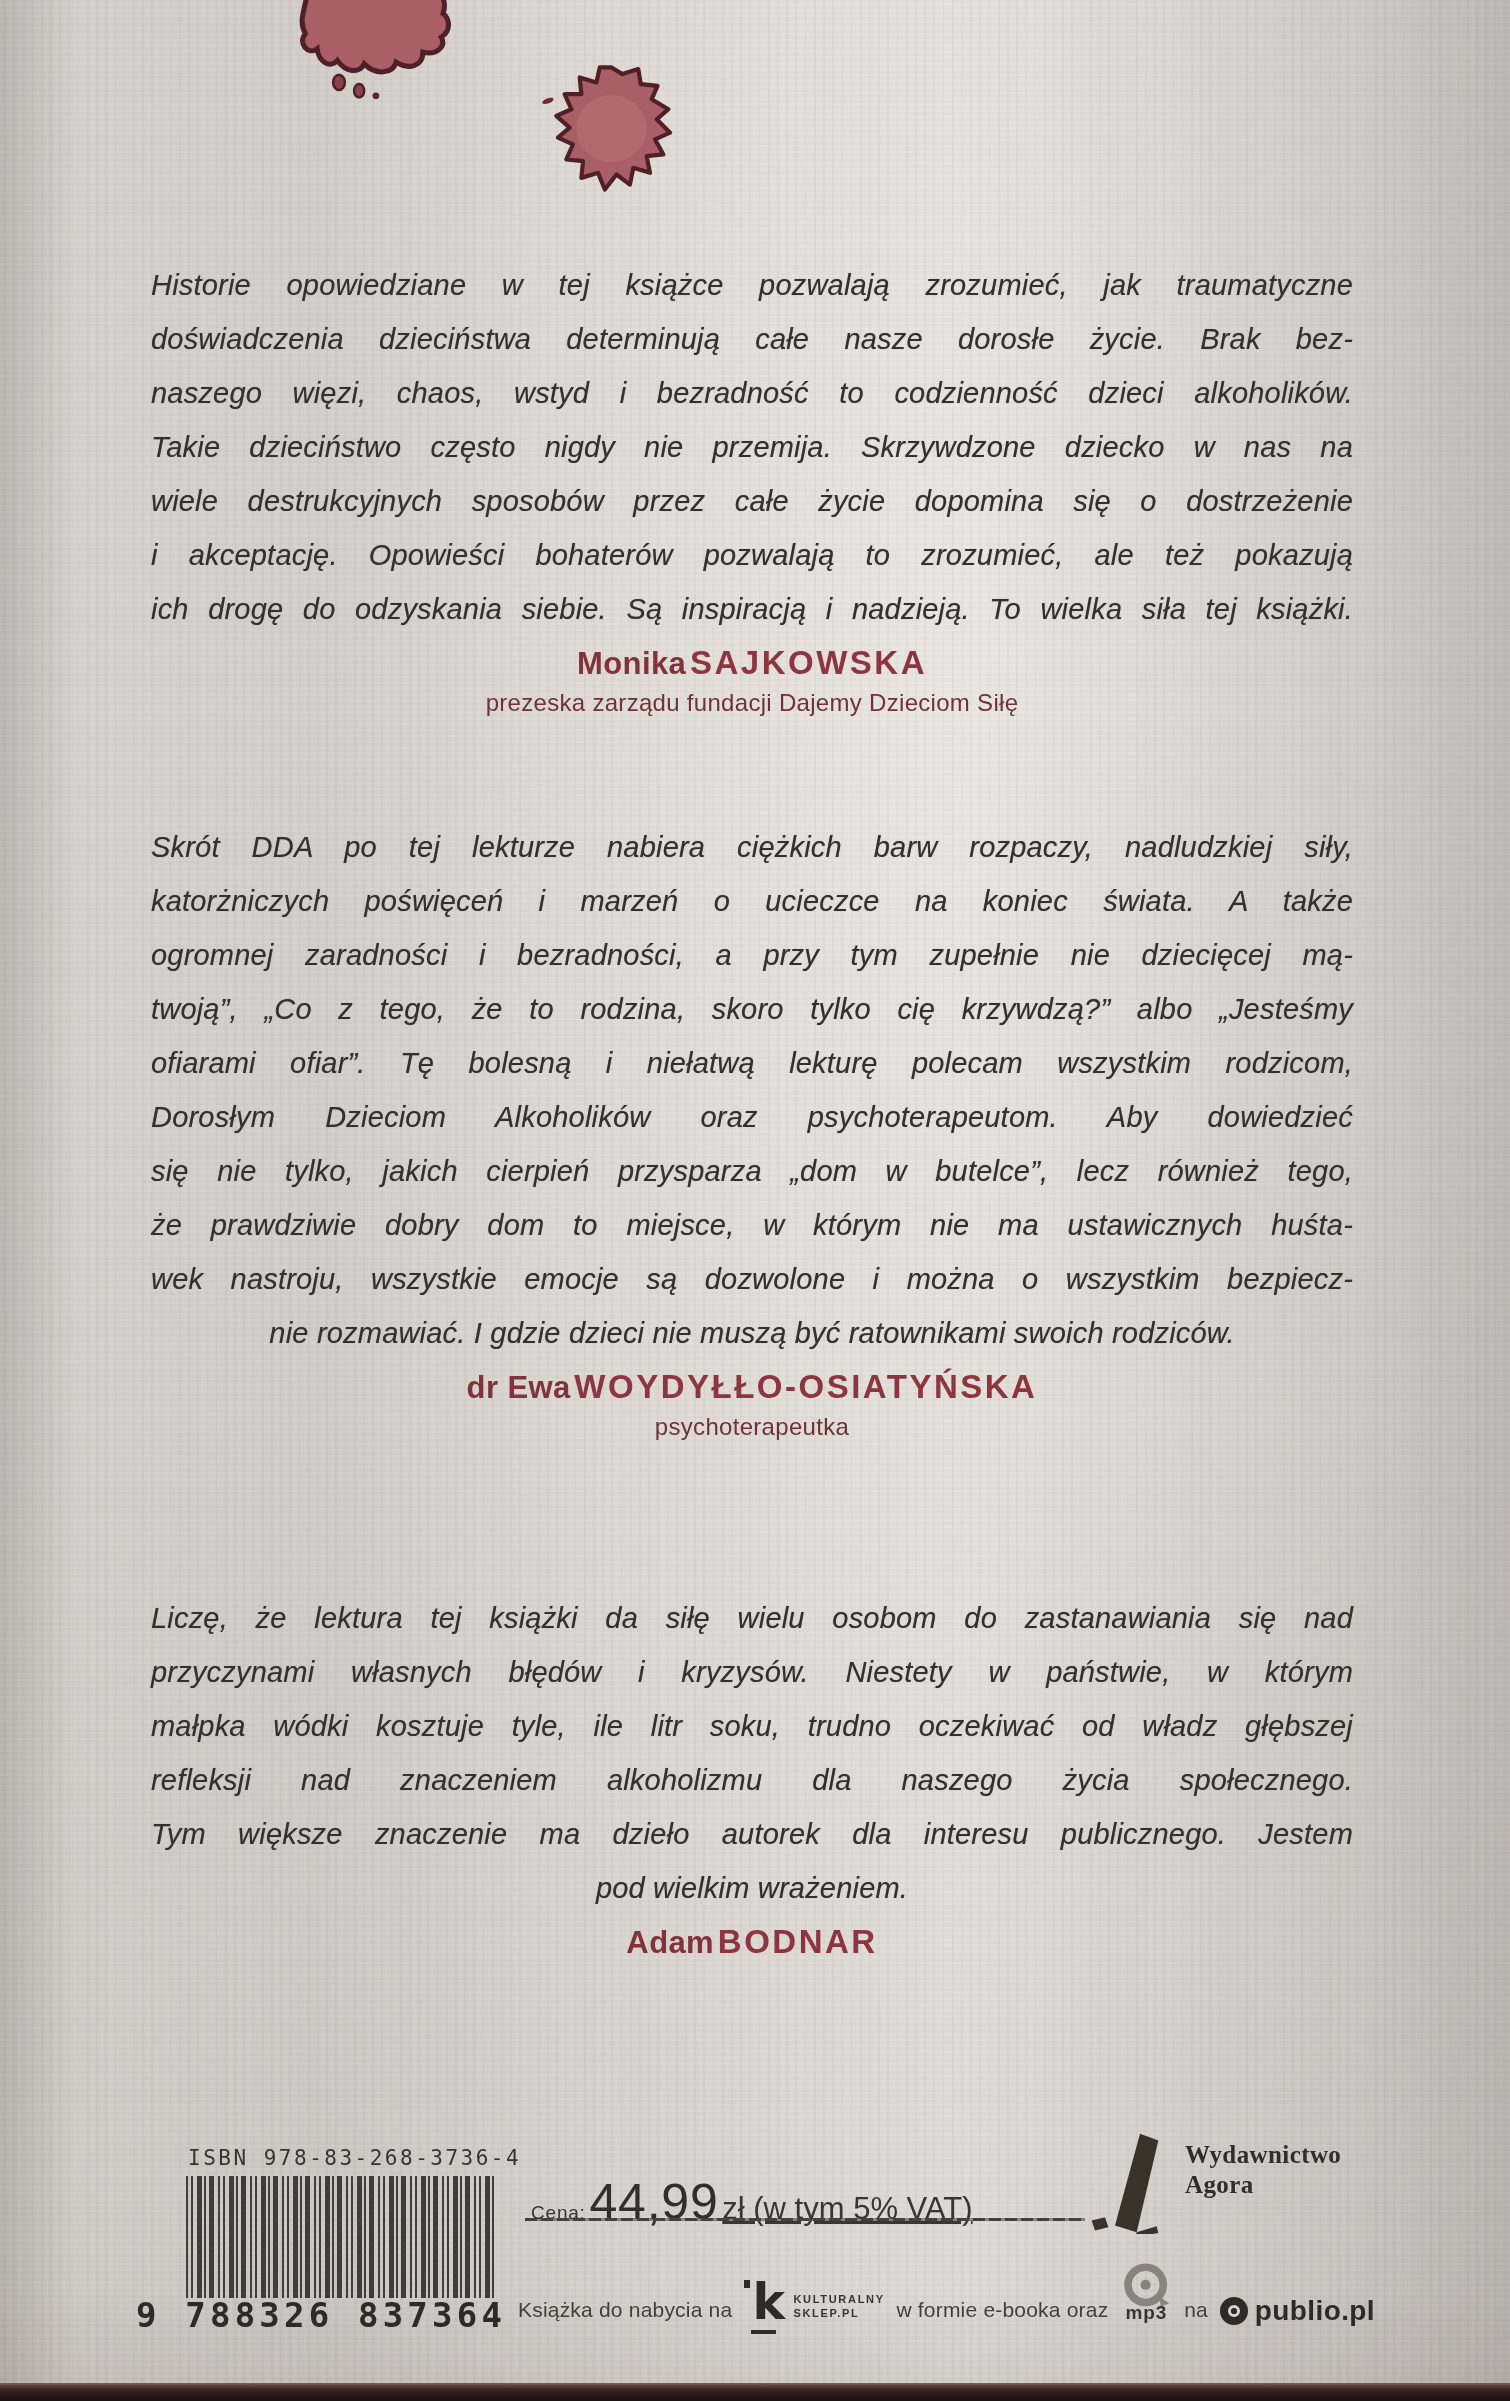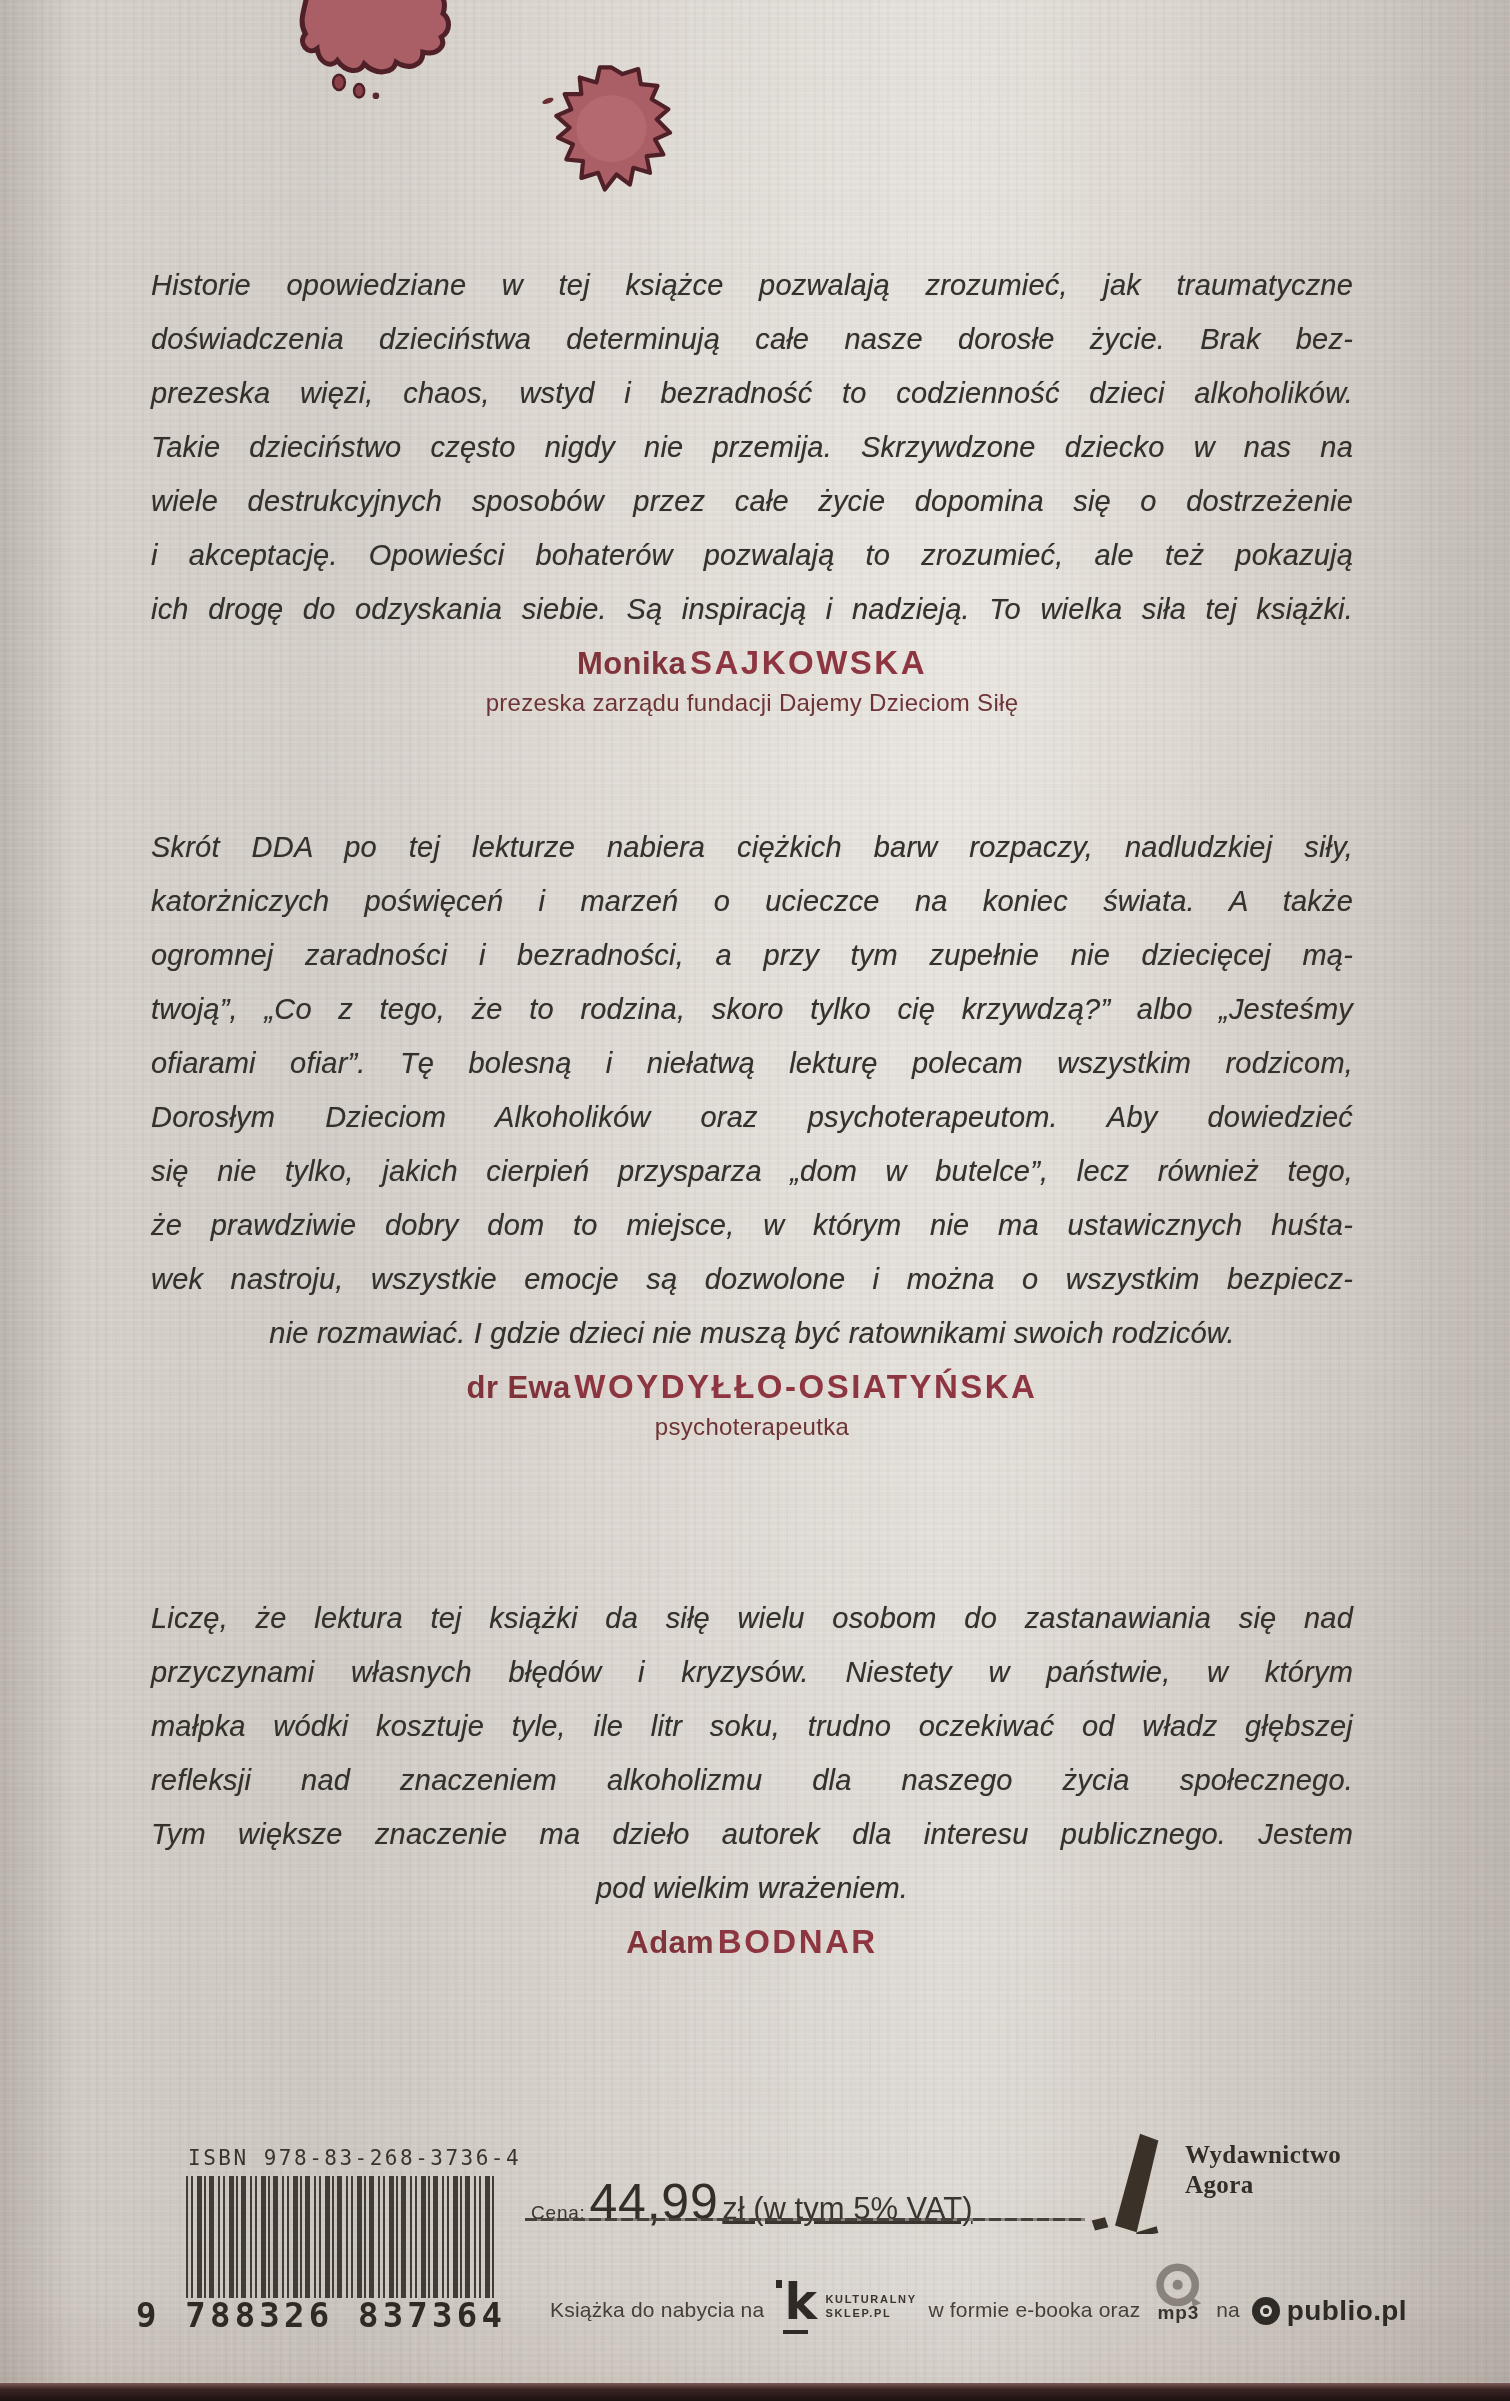--- a/index.html
+++ b/index.html
@@ -62,21 +62,21 @@
   }
   .price-row{position:absolute;left:531px;top:2173px;white-space:nowrap;}
   .price-label{font-size:19px;color:#3a352e;letter-spacing:0.8px;}
   .price-value{font-size:50px;font-weight:normal;color:#332e27;letter-spacing:0.8px;}
   .price-suffix{font-size:31px;color:#3a352e;text-decoration:underline;}
   .price-rule{position:absolute;left:525px;top:2218px;width:560px;height:3.4px;
     background:repeating-linear-gradient(90deg,#46413a 0 11.7px,rgba(70,65,58,0.55) 11.7px 16px);}
   .publisher{position:absolute;left:1090px;top:2132px;display:flex;align-items:flex-start;}
   .publisher-text{margin-left:15px;margin-top:8.4px;font-family:"Liberation Serif","DejaVu Serif",serif;
     font-weight:bold;font-size:25px;line-height:30px;color:#332d27;letter-spacing:0.4px;}
-  .bottom-row{position:absolute;left:550px;top:2263px;display:flex;align-items:flex-end;white-space:nowrap;}
+  .bottom-row{position:absolute;left:518px;top:2263px;display:flex;align-items:flex-end;white-space:nowrap;}
   .small-text{font-size:21px;color:#453f37;letter-spacing:0.2px;line-height:25px;padding-bottom:11.7px;}
   .shop-logo{display:flex;align-items:flex-end;margin:0 11.7px;}
   .shop-k{position:relative;font-family:"DejaVu Sans",sans-serif;font-weight:bold;font-size:49px;line-height:49px;color:#2f2a25;padding:0 1.7px 6.7px 8.4px;}
   .shop-k::before{content:"";position:absolute;left:0;top:1.7px;width:5.9px;height:8.4px;background:#2f2a25;}
   .shop-k::after{content:"";position:absolute;left:6.7px;bottom:0;width:25px;height:3.4px;background:#2f2a25;}
   .shop-name{margin-left:6.7px;padding-bottom:13.4px;font-size:11px;font-weight:bold;letter-spacing:1.7px;color:#3a342e;line-height:13.4px;}
   .mp3{display:flex;flex-direction:column;align-items:center;margin:0 13.4px;}
   .mp3-label{font-weight:bold;font-size:19px;color:#3a342e;letter-spacing:0.8px;padding-bottom:10px;margin-top:-8.4px;}
   .publio{display:flex;align-items:center;margin-left:11.7px;padding-bottom:6.7px;}
   .publio-dot{position:relative;width:28.5px;height:28.5px;border-radius:50%;background:#2e2a26;margin-right:6.7px;}
@@ -108,21 +108,21 @@
     <ellipse cx="14" cy="62" rx="7" ry="3" fill="#6b2d34" transform="rotate(-20 14 62)"></ellipse>
   </svg>
 
   <div class="content">
 
     <section class="quote" style="top:258px;">
       <div>
 
       <div class="qline">Historie opowiedziane w tej książce pozwalają zrozumieć, jak traumatyczne</div>
           <div class="qline">doświadczenia dzieciństwa determinują całe nasze dorosłe życie. Brak bez-</div>
-          <div class="qline">prezeska więzi, chaos, wstyd i bezradność to codzienność dzieci alkoholików.</div>
+          <div class="qline">naszego więzi, chaos, wstyd i bezradność to codzienność dzieci alkoholików.</div>
           <div class="qline">Takie dzieciństwo często nigdy nie przemija. Skrzywdzone dziecko w nas na</div>
           <div class="qline">wiele destrukcyjnych sposobów przez całe życie dopomina się o dostrzeżenie</div>
           <div class="qline">i akceptację. Opowieści bohaterów pozwalają to zrozumieć, ale też pokazują</div>
           <div class="qline">ich drogę do odzyskania siebie. Są inspiracją i nadzieją. To wielka siła tej książki.</div>
         </div>
       <div class="attribution">
         <span class="author-prefix">Monika</span>
         <span class="author-surname">SAJKOWSKA</span>
       </div>
       <div class="author-title">prezeska zarządu fundacji Dajemy Dzieciom Siłę</div>

